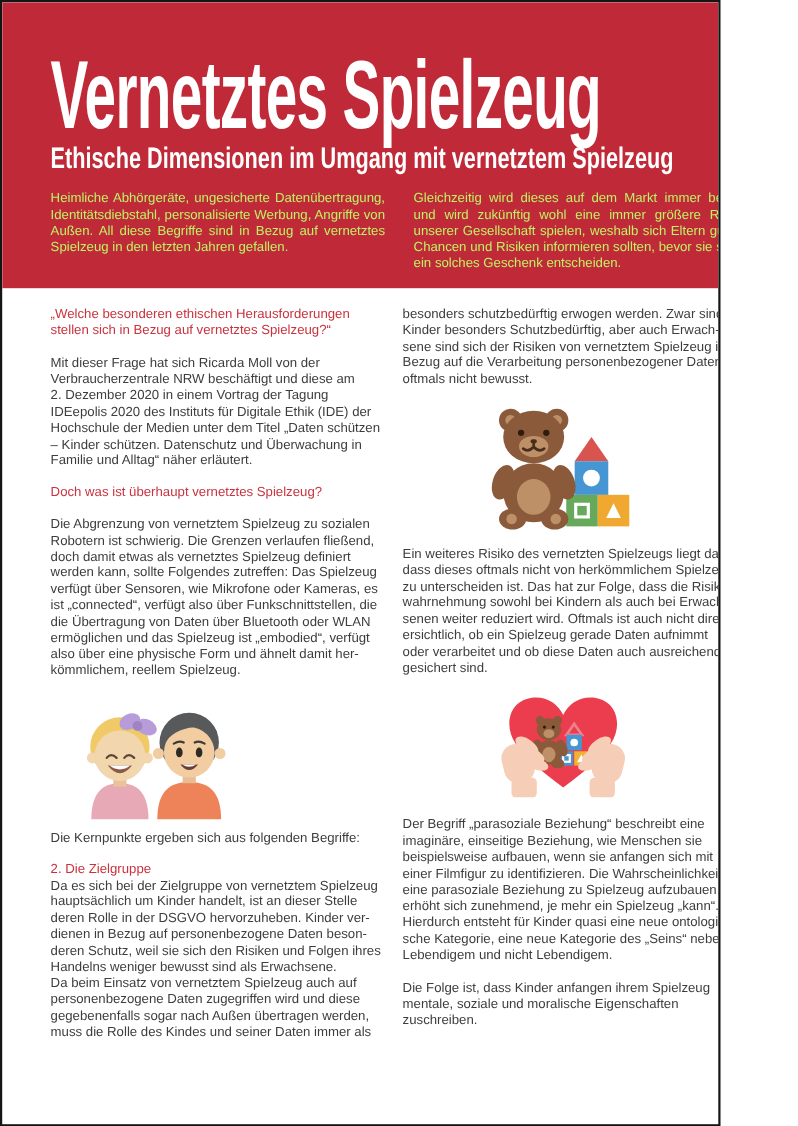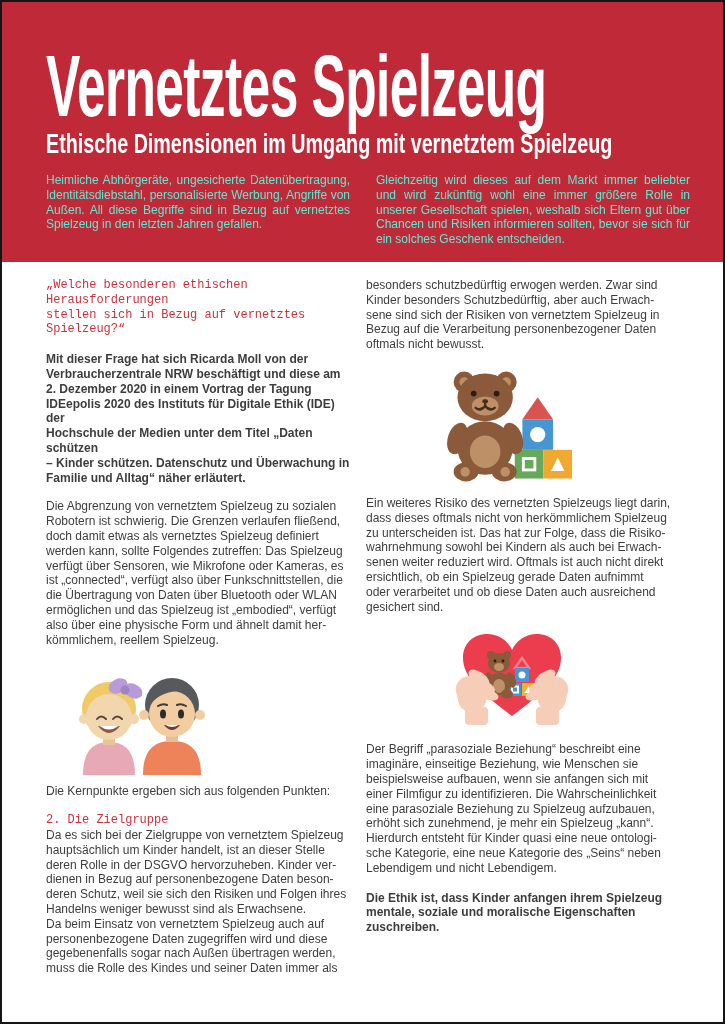--- a/index.html
+++ b/index.html
@@ -3,46 +3,46 @@
 <meta charset="utf-8">
 <style>
   :root{
     --header-bg:#C02A38;
     --heading-red:#C9323E;
     --body-text:#3D3D3D;
     --page-border:#151515;
   }
   html,body{margin:0;padding:0;background:#ffffff;}
   .page{
-    position:relative;width:725px;height:1024px;box-sizing:border-box;
+    position:relative;width:655px;height:1024px;box-sizing:border-box;
     background:#ffffff;border:2px solid var(--page-border);overflow:hidden;
     font-family:"Liberation Sans",sans-serif;color:var(--body-text);
   }
   
   .banner{position:absolute;left:0;top:0;width:100%;height:260px;background:var(--header-bg);}
   .page-title{
     position:absolute;left:44px;top:40px;margin:0;color:#fff;font-weight:bold;
     font-size:88px;line-height:88px;white-space:nowrap;
     transform:scaleX(0.585);transform-origin:0 0;letter-spacing:-1px;
   }
   .page-subtitle{
     position:absolute;left:44px;top:129px;margin:0;color:#fff;font-weight:bold;
     font-size:27px;line-height:27px;white-space:nowrap;
     transform:scaleX(0.73);transform-origin:0 0;
   }
-  .intro{position:absolute;top:171px;margin:0;color:#5eead4;font-size:12px;line-height:14.8px;text-align:justify;}
+  .intro{position:absolute;top:171px;margin:0;color:#bef264;font-size:12px;line-height:14.8px;text-align:justify;}
   .intro.left{left:44px;width:304px;}
   .intro.right{left:374px;width:314px;}
   
   .col{position:absolute;top:276px;font-size:12px;line-height:14.8px;}
   .col.left{left:44px;width:308px;}
   .col.right{left:364px;width:318px;}
-  .heading{color:var(--heading-red);white-space:pre-line;margin:0;font-weight:normal;font-size:12px;font-family:Liberation Mono, monospace;}
+  .heading{color:var(--heading-red);white-space:pre-line;margin:0;font-weight:normal;font-size:12px;}
   .para{white-space:pre-line;margin:0;}
-  .mt-line{margin-top:15px;font-weight:bold;}
+  .mt-line{margin-top:15px;}
   .mt-line-sm{margin-top:14px;}
   
   .illus{display:block;}
   .illus-children{margin:18px 0 9px 31px;}
   .illus-teddy{margin:13px 0 9px 80px;}
   .illus-heart{margin:14px 0 17px 87px;}
 </style>
 </head>
 <body>
 
@@ -59,20 +59,21 @@
     <p class="heading">„Welche besonderen ethischen Herausforderungen
 stellen sich in Bezug auf vernetztes Spielzeug?“</p>
     <p class="para mt-line">Mit dieser Frage hat sich Ricarda Moll von der
 Verbraucherzentrale NRW beschäftigt und diese am
 2. Dezember 2020 in einem Vortrag der Tagung
 IDEepolis 2020 des Instituts für Digitale Ethik (IDE) der
 Hochschule der Medien unter dem Titel „Daten schützen
 – Kinder schützen. Datenschutz und Überwachung in
 Familie und Alltag“ näher erläutert.</p>
 
+    <p class="heading mt-line-sm">Doch was ist überhaupt vernetztes Spielzeug?</p>
     <p class="para mt-line-sm">Die Abgrenzung von vernetztem Spielzeug zu sozialen
 Robotern ist schwierig. Die Grenzen verlaufen fließend,
 doch damit etwas als vernetztes Spielzeug definiert
 werden kann, sollte Folgendes zutreffen: Das Spielzeug
 verfügt über Sensoren, wie Mikrofone oder Kameras, es
 ist „connected“, verfügt also über Funkschnittstellen, die
 die Übertragung von Daten über Bluetooth oder WLAN
 ermöglichen und das Spielzeug ist „embodied“, verfügt
 also über eine physische Form und ähnelt damit her-
 kömmlichem, reellem Spielzeug.</p>
@@ -105,21 +106,21 @@
         <path d="M72,42 Q80,28 100,26 Q116,26 120,38 L120,30 Q112,14 94,15 Q76,16 71,32 Z" fill="#58595B"></path>
         <ellipse cx="86" cy="49" rx="3" ry="4.5" fill="#2E2A26"></ellipse>
         <ellipse cx="104" cy="49" rx="3" ry="4.5" fill="#2E2A26"></ellipse>
         <path d="M81,41 q5,-3 9,-1" stroke="#3F3B36" stroke-width="2" fill="none" stroke-linecap="round"></path>
         <path d="M100,40 q4,-2 9,1" stroke="#3F3B36" stroke-width="2" fill="none" stroke-linecap="round"></path>
         <path d="M87,60 Q95,70 103,60 Z" fill="#6B3F33"></path>
         <path d="M88.5,60 Q95,64 101.5,60 Z" fill="#ffffff"></path>
       </g>
     </svg>
 
-    <p class="para">Die Kernpunkte ergeben sich aus folgenden Punkten:</p>
+    <p class="para">Die Kernpunkte ergeben sich aus folgenden Begriffe:</p>
     <p class="heading mt-line-sm">2. Die Zielgruppe</p>
     <p class="para">Da es sich bei der Zielgruppe von vernetztem Spielzeug
 hauptsächlich um Kinder handelt, ist an dieser Stelle
 deren Rolle in der DSGVO hervorzuheben. Kinder ver-
 dienen in Bezug auf personenbezogene Daten beson-
 deren Schutz, weil sie sich den Risiken und Folgen ihres
 Handelns weniger bewusst sind als Erwachsene.
 Da beim Einsatz von vernetztem Spielzeug auch auf
 personenbezogene Daten zugegriffen wird und diese
 gegebenenfalls sogar nach Außen übertragen werden,
@@ -215,18 +216,18 @@
 
     <p class="para">Der Begriff „parasoziale Beziehung“ beschreibt eine
 imaginäre, einseitige Beziehung, wie Menschen sie
 beispielsweise aufbauen, wenn sie anfangen sich mit
 einer Filmfigur zu identifizieren. Die Wahrscheinlichkeit
 eine parasoziale Beziehung zu Spielzeug aufzubauen,
 erhöht sich zunehmend, je mehr ein Spielzeug „kann“.
 Hierdurch entsteht für Kinder quasi eine neue ontologi-
 sche Kategorie, eine neue Kategorie des „Seins“ neben
 Lebendigem und nicht Lebendigem.</p>
-    <p class="para mt-line">Die Ethik ist, dass Kinder anfangen ihrem Spielzeug
+    <p class="para mt-line">Die Folge ist, dass Kinder anfangen ihrem Spielzeug
 mentale, soziale und moralische Eigenschaften
 zuschreiben.</p>
   </div>
 
 </div>
 
 </body></html>

